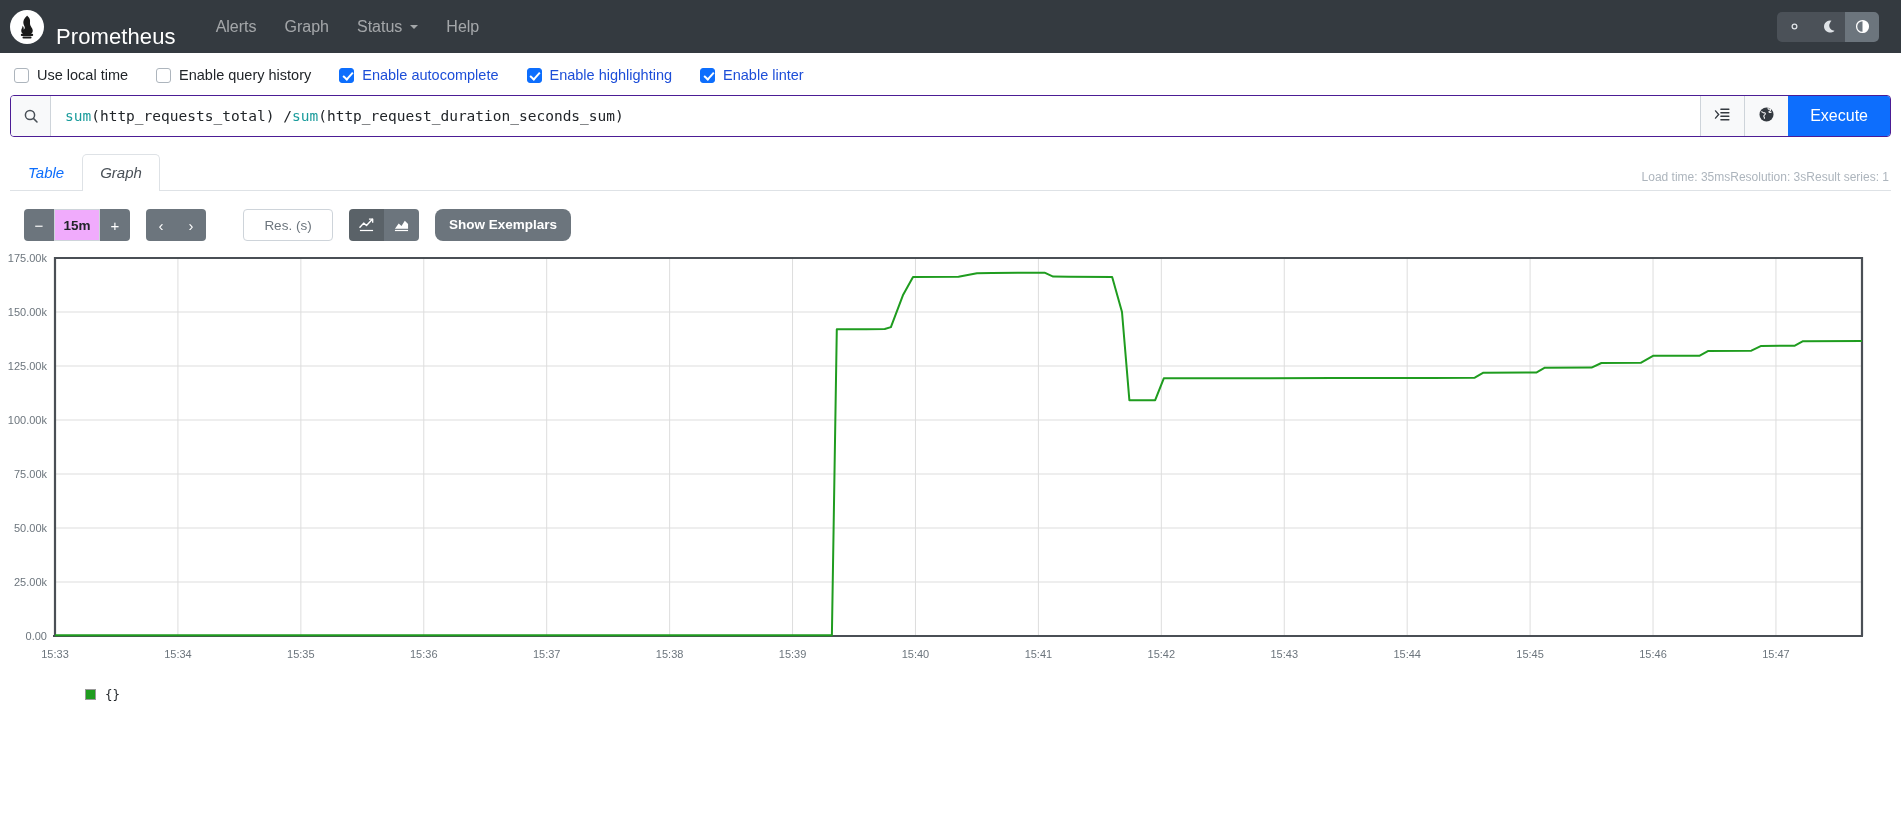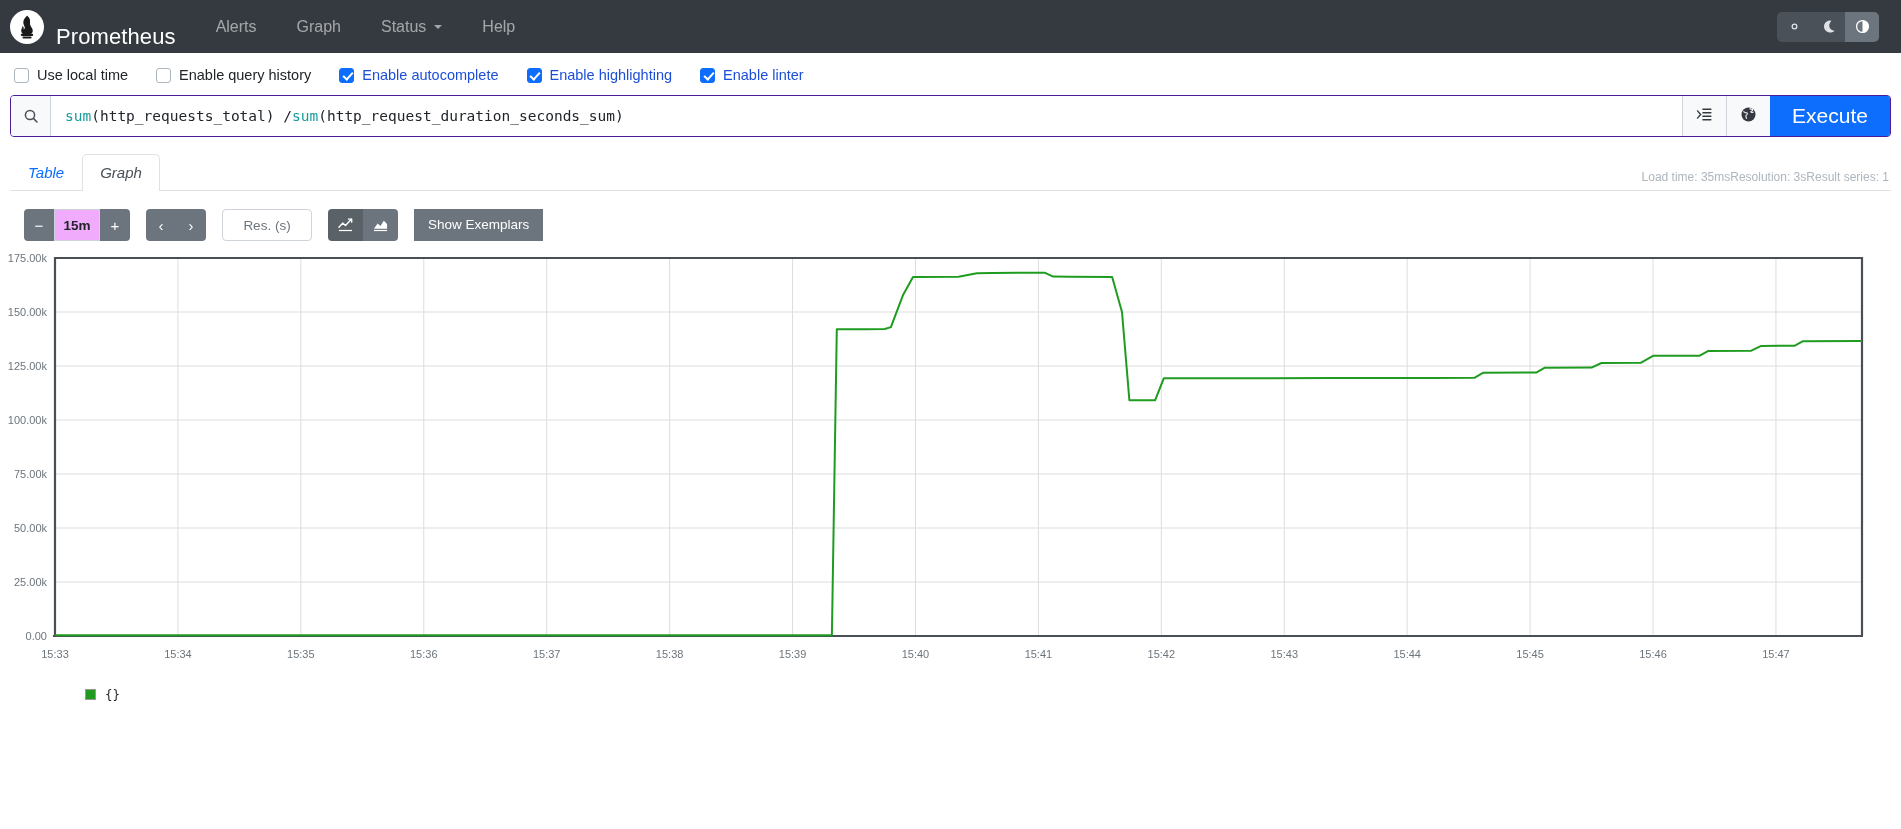--- a/index.html
+++ b/index.html
@@ -38,21 +38,21 @@
     flex: none;
   }
   .logo svg { display: block; }
   .brand-name {
     color: #ffffff;
     font-size: 22px;
     font-weight: 400;
     letter-spacing: .1px;
     margin-top: 20px;
   }
-  .nav-links { display: flex; align-items: center; gap: 12px; }
+  .nav-links { display: flex; align-items: center; gap: 0; }
   .nav-link {
     color: rgba(255,255,255,.55);
     font-size: 16px;
     padding: 8px 14px;
     text-decoration: none;
     white-space: nowrap;
     cursor: pointer;
     display: inline-flex;
     align-items: center;
     gap: 6px;
@@ -162,21 +162,21 @@
     border-left: 1px solid #ced4da;
     display: flex; align-items: center; justify-content: center;
     cursor: pointer;
     flex: none;
     padding: 0;
   }
   .execute-btn {
     background: #0d6efd;
     color: #fff;
     border: none;
-    font-size: 21px;
+    font-size: 16px;
     padding: 0 22px;
     cursor: pointer;
     flex: none;
     white-space: nowrap;
   }
 
   
   .tabs-row {
     display: flex;
     align-items: flex-end;
@@ -260,20 +260,21 @@
   .res-input {
     border: 1px solid #ced4da;
     border-radius: 4px;
     height: 32px;
     width: 90px;
     display: flex; align-items: center; justify-content: center;
     color: #6c757d;
     font-size: 13.5px;
     background: #fff;
     cursor: text;
+    margin-left: 21px;
   }
   .chevron { font-size: 15px; line-height: 1; }
 
   
   .chart-wrap {
     position: relative;
     margin: 2px 0 0 0;
     padding: 0 22px 0 0;
     height: 420px;
   }
@@ -458,21 +459,21 @@
     <button class="gbtn">
       <span>
         <svg width="15" height="15" viewBox="0 0 16 16" aria-hidden="true">
           <path d="M1 12.5 L5 7 L8 9.6 L11.5 4 L15 7.5 L15 12.5 Z" fill="#ffffff"></path>
           <line x1="1" y1="14.4" x2="15" y2="14.4" stroke="#ffffff" stroke-width="1.3"></line>
         </svg>
       </span>
     </button>
   </div>
 
-  <button class="gbtn" style="border-radius:0;padding:16px 14px;font-size:13.5px;">Show Exemplars</button>
+  <button class="gbtn" style="border-radius:8px;padding:16px 14px;font-size:13.5px;font-weight:bold;">Show Exemplars</button>
 </div>
 
 <div class="chart-wrap">
   <svg class="chart-svg" id="chart" width="1901" height="420" aria-hidden="true">
       <text x="47" y="387" class="ytick">0.00</text>
       <line x1="55" y1="329" x2="1862" y2="329" stroke="#dddddd" stroke-width="1"></line>
       <text x="47" y="333" class="ytick">25.00k</text>
       <line x1="55" y1="275" x2="1862" y2="275" stroke="#dddddd" stroke-width="1"></line>
       <text x="47" y="279" class="ytick">50.00k</text>
       <line x1="55" y1="221" x2="1862" y2="221" stroke="#dddddd" stroke-width="1"></line>

